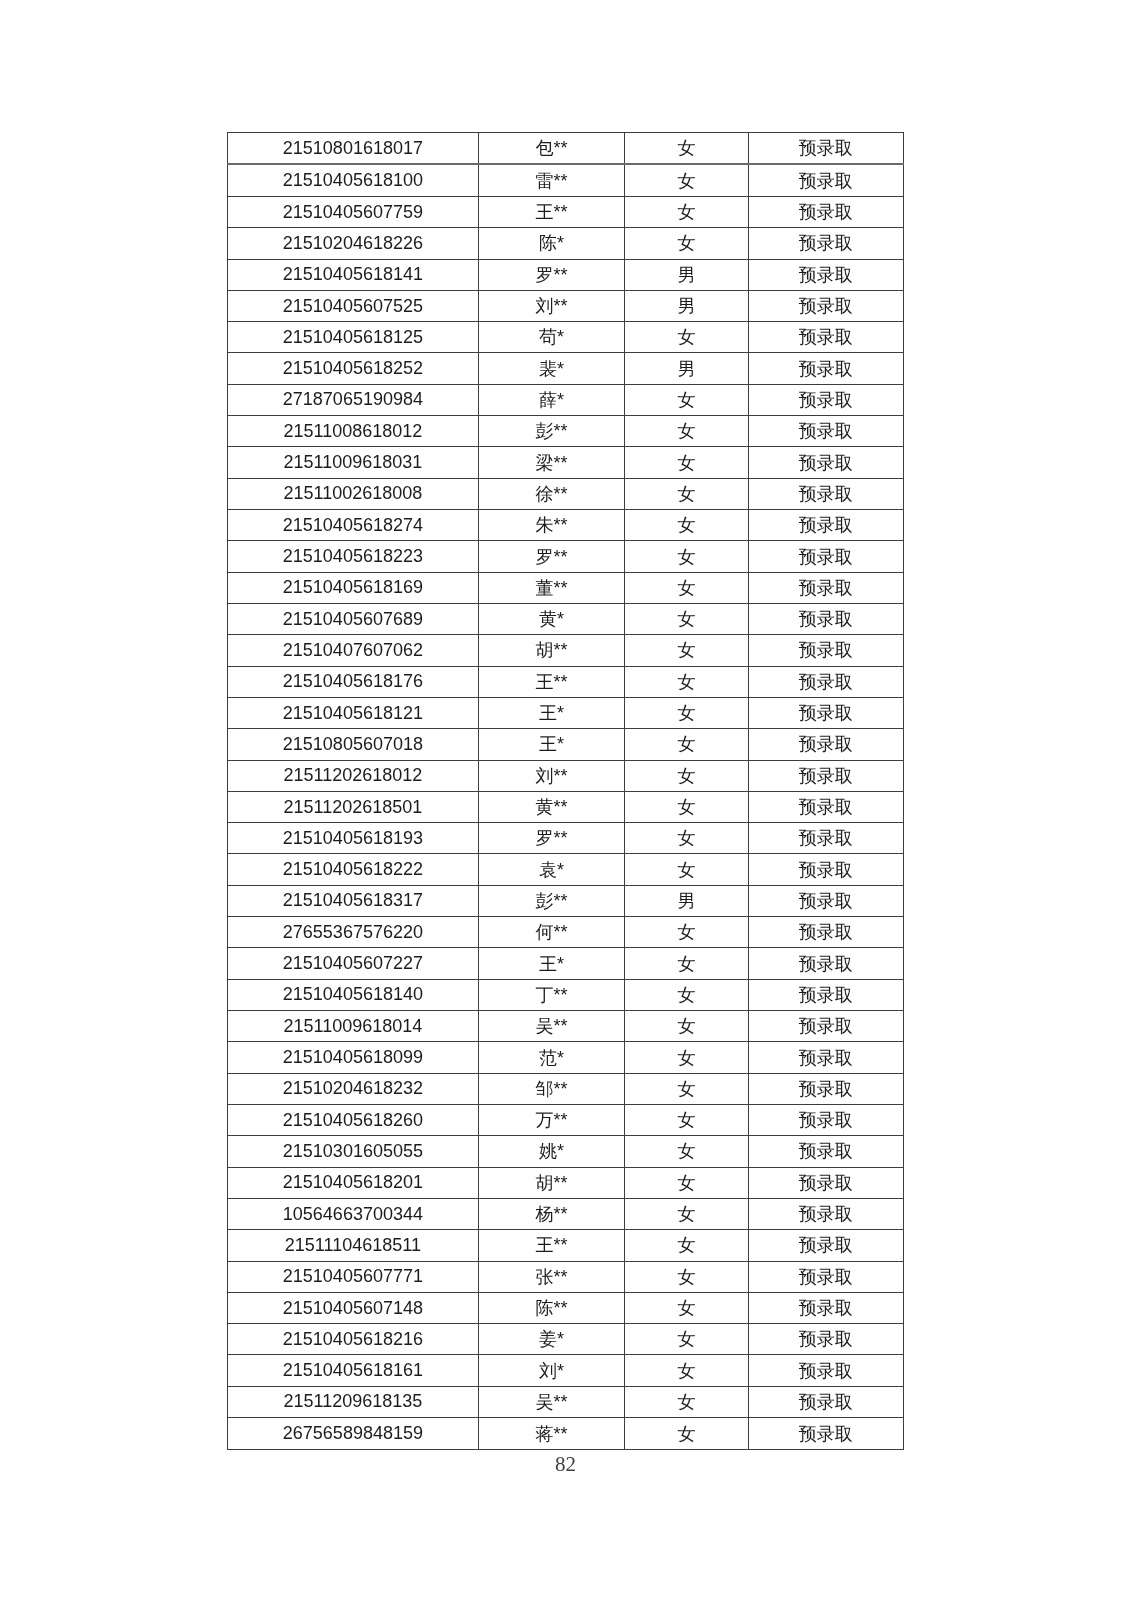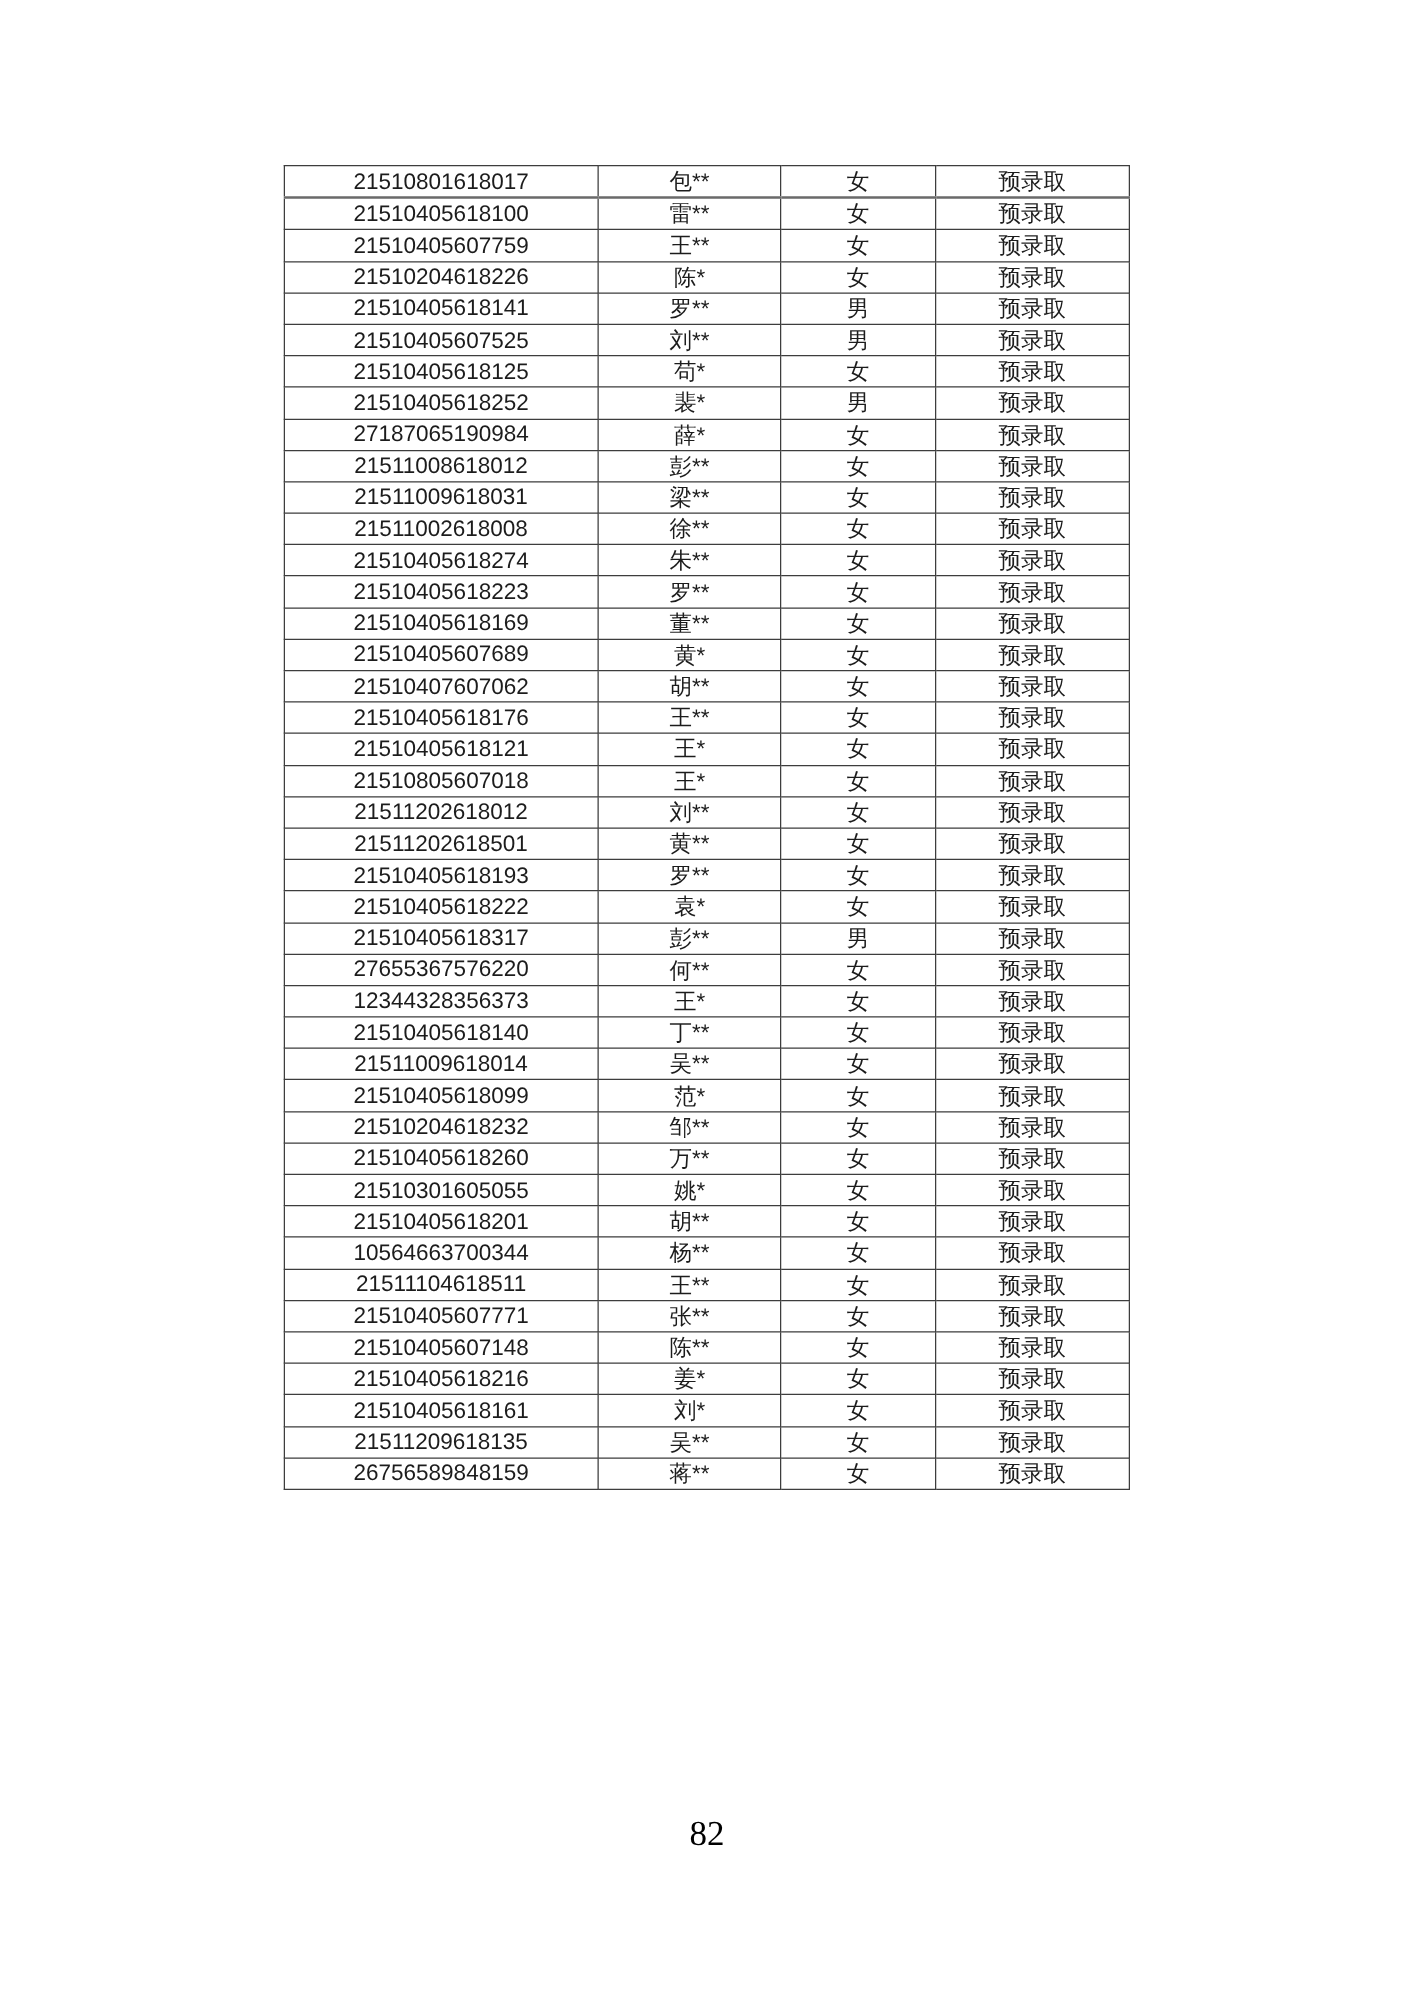--- a/index.html
+++ b/index.html
@@ -14,21 +14,21 @@
     font-family: "Liberation Sans", sans-serif;
   }
   .table-wrap {
     position: absolute;
     left: 227px;
     top: 132px;
     width: 677px;
   }
   table.admission {
     width: 100%;
-    height: 1060px;
+    height: 1318px;
     border-collapse: collapse;
     table-layout: fixed;
   }
   table.admission td {
     border: 1px solid #3d3d3d;
     text-align: center;
     vertical-align: middle;
     font-size: 18px;
     color: #1c1c1c;
     font-family: "Liberation Sans", sans-serif;
@@ -41,22 +41,22 @@
   col.c-name   { width: 21.7%; }
   col.c-gender { width: 18.2%; }
   col.c-status { width: 23.0%; }
   .page-number {
     position: absolute;
     left: 227px;
     top: 1452px;
     width: 677px;
     text-align: center;
     font-family: "Liberation Serif", serif;
-    font-size: 28px;
-    color: #000000;
+    font-size: 21px;
+    color: #404040;
   }
 </style>
 </head>
 <body>
 
 <div class="page">
   <div class="table-wrap">
     <table class="admission">
       <colgroup>
         <col class="c-id">
@@ -215,21 +215,21 @@
             <td>男</td>
             <td>预录取</td>
           </tr>
           <tr>
             <td>27655367576220</td>
             <td>何**</td>
             <td>女</td>
             <td>预录取</td>
           </tr>
           <tr>
-            <td>12344328356373</td>
+            <td>21510405607227</td>
             <td>王*</td>
             <td>女</td>
             <td>预录取</td>
           </tr>
           <tr>
             <td>21510405618140</td>
             <td>丁**</td>
             <td>女</td>
             <td>预录取</td>
           </tr>

